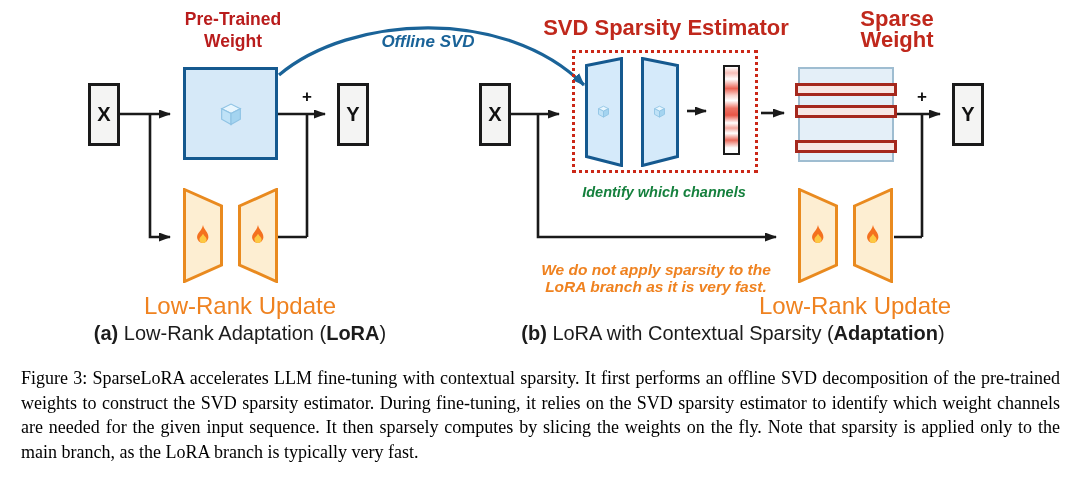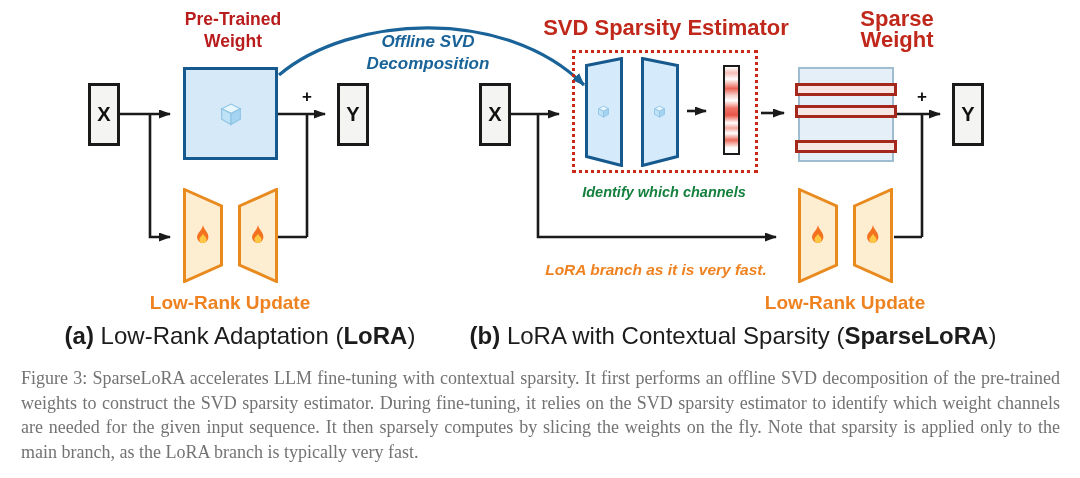--- a/index.html
+++ b/index.html
@@ -52,33 +52,33 @@
       #ffffff 0%, #f6beb8 7%, #ffffff 14%,
       #ea6455 25%, #f9d0cb 33%, #ffffff 39%,
       #ec7466 48%, #e85546 56%, #ffffff 65%,
       #f3a79e 71%, #ffffff 77%,
       #e96a5b 85%, #ffffff 94%, #ffffff 100%);
   }
   .trap { position: absolute; z-index: 2; }
   .icon { position: absolute; z-index: 4; }
 
   .lbl-blue   { color: #b91c1c; font-weight: bold; font-size: 17.5px; line-height: 21.5px; }
-  .lbl-bluearrow { color: #1a6398; font-weight: bold; font-style: italic; font-size: 17px; line-height: 22px; }
+  .lbl-bluearrow { color: #1a6398; font-weight: bold; font-style: italic; font-size: 17px; line-height: 22px; text-align: right; }
   .lbl-red    { color: #c0281c; font-weight: bold; font-size: 22px; line-height: 20px; }
   .lbl-rednote { color: #15803d; font-weight: 600; font-style: italic; font-size: 14.5px; line-height: 16.5px; }
   .lbl-orangenote { color: #ef8220; font-weight: 600; font-style: italic; font-size: 15.5px; line-height: 17px; }
-  .lbl-orange { color: #ef8220; font-weight: bold; font-size: 19px; }
+  .lbl-orange { color: #ef8220; font-weight: normal; font-size: 24px; margin-left: 10px; }
   .plus { color: #111; font-weight: bold; font-size: 17px; line-height: 17px; }
-  .subcap { color: #1c1c1c; font-size: 24px; white-space: nowrap; }
+  .subcap { color: #1c1c1c; font-size: 20px; white-space: nowrap; }
   .b { font-weight: bold; }
   .figcaption {
     position: absolute; z-index: 2;
     left: 21px; top: 366px; width: 1039px;
     font-family: "Liberation Serif", serif;
-    font-size: 18px; line-height: 24.6px; color: #737373;
+    font-size: 18px; line-height: 24.6px; color: #000000;
     text-align: justify;
   }
 </style>
 </head>
 <body>
 
 <div class="page">
   <div class="diagram">
 
     <svg class="wires" width="1080" height="362" viewBox="0 0 1080 362">
@@ -143,21 +143,20 @@
       <path d="M10 1 C11 6.5 16 8.5 16 14.5 a6.3 6.3 0 0 1 -12.6 0 C3.4 9.8 8.4 8 10 1 z" fill="#f4711f"></path>
       <path d="M10 10.5 c1.5 3 4 3.8 4 6.3 a4 4 0 0 1 -8 0 c0 -2.5 2.6 -3.3 4 -6.3 z" fill="#fcc843"></path>
     </svg>
 
     <div class="abs ctr lbl-orange" style="left:230px; top:292px;">Low-Rank Update</div>
 
     <div class="abs ctr subcap" style="left:240px; top:322px;"><span class="b">(a)</span><span> Low-Rank Adaptation (</span><span class="b">LoRA</span><span>)</span></div>
 
     <div class="abs ctr lbl-bluearrow" style="left:428px; top:31px;">
       <div>Offline SVD</div>
-      <div>Decomposition</div>
     </div>
 
     <div class="iobox" style="left:479px; top:83px;">
       <span>X</span>
     </div>
 
     <div class="abs ctr lbl-red" style="left:666px; top:18px; white-space:nowrap;">SVD Sparsity Estimator</div>
 
     <div class="dottedbox"></div>
 
@@ -193,38 +192,39 @@
     <div class="stripe" style="top:105px;"></div>
     <div class="stripe" style="top:140px;"></div>
 
     <div class="abs ctr plus" style="left:922px; top:88px;"><span>+</span></div>
 
     <div class="iobox" style="left:952px; top:83px;">
       <span>Y</span>
     </div>
 
     <div class="abs ctr lbl-orangenote" style="left:656px; top:261px;">
+      <div>We do not apply sparsity to the</div>
       <div>LoRA branch as it is very fast.</div>
     </div>
 
     <svg class="trap" style="left:798px; top:188px;" width="40" height="95" viewBox="0 0 40 95">
       <polygon points="1.5,1.5 38.5,18 38.5,77 1.5,93.5" fill="#fdeed2" stroke="#e98a1f" stroke-width="3"></polygon>
     </svg>
     <svg class="trap" style="left:853px; top:188px;" width="40" height="95" viewBox="0 0 40 95">
       <polygon points="1.5,18 38.5,1.5 38.5,93.5 1.5,77" fill="#fdeed2" stroke="#e98a1f" stroke-width="3"></polygon>
     </svg>
     <svg class="icon" style="left:809px; top:224px;" width="18" height="22" viewBox="0 0 20 24">
       <path d="M10 1 C11 6.5 16 8.5 16 14.5 a6.3 6.3 0 0 1 -12.6 0 C3.4 9.8 8.4 8 10 1 z" fill="#f4711f"></path>
       <path d="M10 10.5 c1.5 3 4 3.8 4 6.3 a4 4 0 0 1 -8 0 c0 -2.5 2.6 -3.3 4 -6.3 z" fill="#fcc843"></path>
     </svg>
     <svg class="icon" style="left:864px; top:224px;" width="18" height="22" viewBox="0 0 20 24">
       <path d="M10 1 C11 6.5 16 8.5 16 14.5 a6.3 6.3 0 0 1 -12.6 0 C3.4 9.8 8.4 8 10 1 z" fill="#f4711f"></path>
       <path d="M10 10.5 c1.5 3 4 3.8 4 6.3 a4 4 0 0 1 -8 0 c0 -2.5 2.6 -3.3 4 -6.3 z" fill="#fcc843"></path>
     </svg>
 
     <div class="abs ctr lbl-orange" style="left:845px; top:292px;">Low-Rank Update</div>
 
-    <div class="abs ctr subcap" style="left:733px; top:322px;"><span class="b">(b)</span><span> LoRA with Contextual Sparsity (</span><span class="b">SparseLoRA</span><span>)</span></div>
+    <div class="abs ctr subcap" style="left:733px; top:322px;"><span class="b">(b)</span><span> LoRA with Contextual Sparsity (</span><span class="b">Adaptation</span><span>)</span></div>
 
   </div>
 
   <div class="figcaption">Figure 3: SparseLoRA accelerates LLM fine-tuning with contextual sparsity. It first performs an offline SVD decomposition of the pre-trained weights to construct the SVD sparsity estimator. During fine-tuning, it relies on the SVD sparsity estimator to identify which weight channels are needed for the given input sequence. It then sparsely computes by slicing the weights on the fly. Note that sparsity is applied only to the main branch, as the LoRA branch is typically very fast.</div>
 </div>
 
 </body></html>

